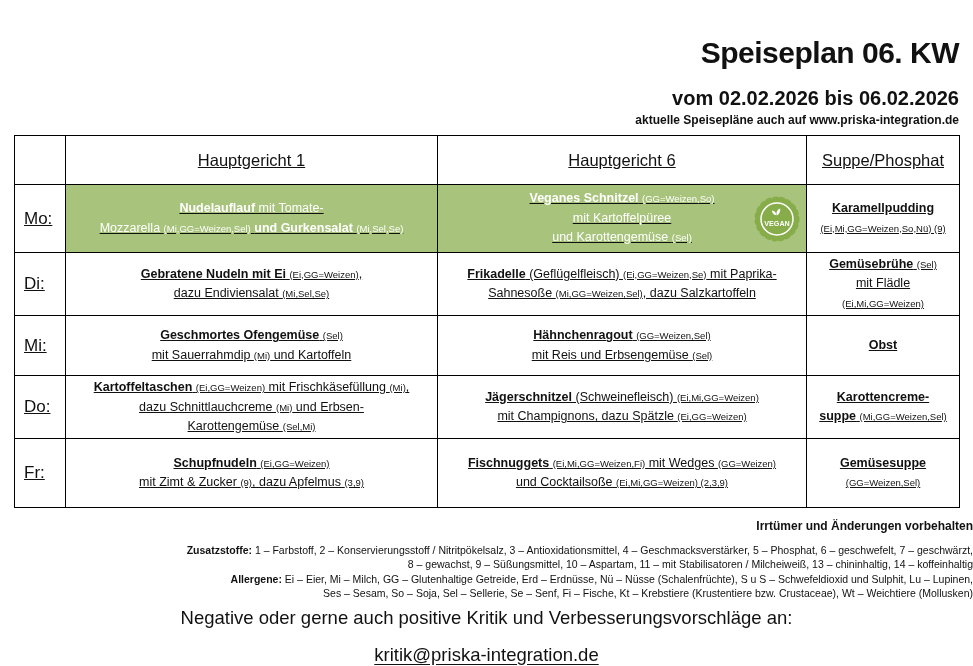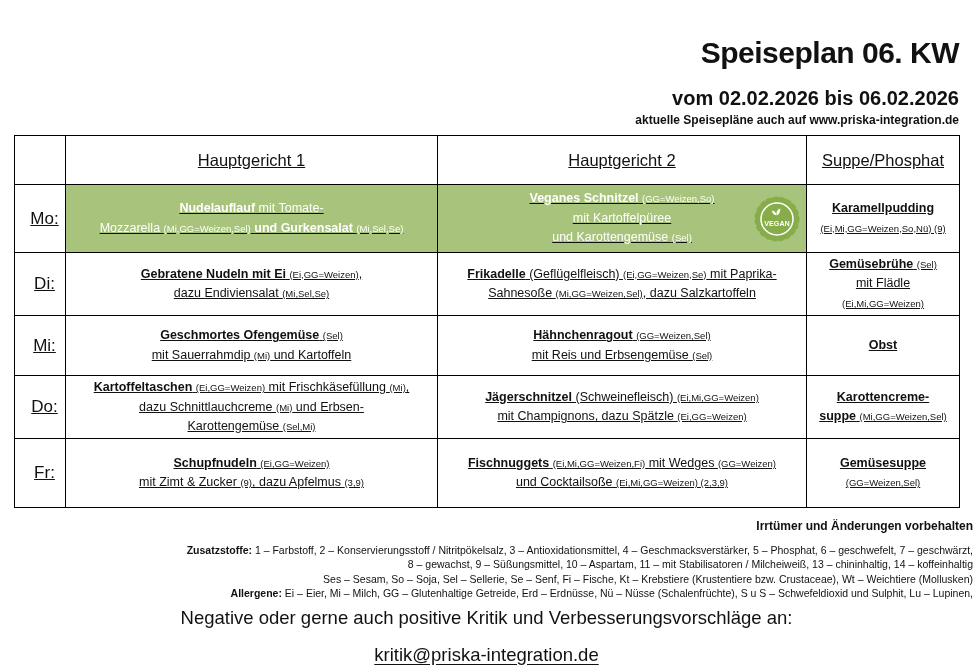--- a/index.html
+++ b/index.html
@@ -26,21 +26,21 @@
     text-decoration:underline;
   }
   .menu-table th,.menu-table td{border:1px solid #000;}
   .menu-table thead tr{height:49px;}
   .menu-table th{font-size:16.5px;font-weight:400;text-align:center;vertical-align:middle;}
   tr.row-0{height:68px;}
   tr.row-1{height:59px;}
   tr.row-2{height:60px;}
   tr.row-3{height:63px;}
   tr.row-4{height:69px;}
-  td.day{font-size:17px;font-weight:400;text-align:center;padding-left:9px;vertical-align:middle;background:#fff;}
+  td.day{font-size:17px;font-weight:400;text-align:left;padding-left:9px;vertical-align:middle;background:#fff;}
   td.menu{
     text-align:center;vertical-align:middle;position:relative;
     font-size:12.5px;line-height:1.55;padding:2px 6px;
   }
   td.menu.highlight{background:var(--green);color:#ffffff;}
   .run-b{font-weight:700;}
   .run-s{font-size:9.5px;}
   .vegan-badge{
     position:absolute;right:5px;top:50%;transform:translateY(-50%);
     width:48px;height:48px;pointer-events:none;
@@ -69,21 +69,21 @@
   <colgroup>
     <col style="width:51px">
       <col style="width:372px">
       <col style="width:369px">
       <col style="width:153px">
   </colgroup>
   <thead>
     <tr id="header-row">
         <th></th>
         <th>Hauptgericht 1</th>
-        <th>Hauptgericht 2</th>
+        <th>Hauptgericht 6</th>
         <th>Suppe/Phosphat</th>
       </tr>
   </thead>
   <tbody id="menu-body">
       <tr class="row-0">
         <td class="day">Mo:</td>
         <td class="menu highlight">
           <div class="line"><span class="run-b">Nudelauflauf</span><span> mit Tomate-</span></div>
           <div class="line"><span>Mozzarella </span><span class="run-s">(Mi,GG=Weizen,Sel)</span><span> </span><span class="run-b">und Gurkensalat</span><span> </span><span class="run-s">(Mi,Sel,Se)</span></div>
         </td>
@@ -167,20 +167,20 @@
         </td>
       </tr>
     </tbody>
 </table>
 
 <div class="disclaimer">Irrtümer und Änderungen vorbehalten</div>
 
 <div class="additives">
   <div><b>Zusatzstoffe:</b><span> 1 – Farbstoff, 2 – Konservierungsstoff / Nitritpökelsalz, 3 – Antioxidationsmittel, 4 – Geschmacksverstärker, 5 – Phosphat, 6 – geschwefelt, 7 – geschwärzt,</span></div>
   <div>8 – gewachst, 9 – Süßungsmittel, 10 – Aspartam, 11 – mit Stabilisatoren / Milcheiweiß, 13 – chininhaltig, 14 – koffeinhaltig</div>
+  <div><b>Allergene:</b><span> Ei – Eier, Mi – Milch, GG – Glutenhaltige Getreide, Erd – Erdnüsse, Nü – Nüsse (Schalenfrüchte), S u S – Schwefeldioxid und Sulphit, Lu – Lupinen,</span></div>
   <div>Ses – Sesam, So – Soja, Sel – Sellerie, Se – Senf, Fi – Fische, Kt – Krebstiere (Krustentiere bzw. Crustaceae), Wt – Weichtiere (Mollusken)</div>
-  <div><b>Allergene:</b><span> Ei – Eier, Mi – Milch, GG – Glutenhaltige Getreide, Erd – Erdnüsse, Nü – Nüsse (Schalenfrüchte), S u S – Schwefeldioxid und Sulphit, Lu – Lupinen,</span></div>
 </div>
 
 <div class="feedback">
   <div>Negative oder gerne auch positive Kritik und Verbesserungsvorschläge an:</div>
   <a class="feedback-email" href="#">kritik@priska-integration.de</a>
 </div>
 
 </body></html>

